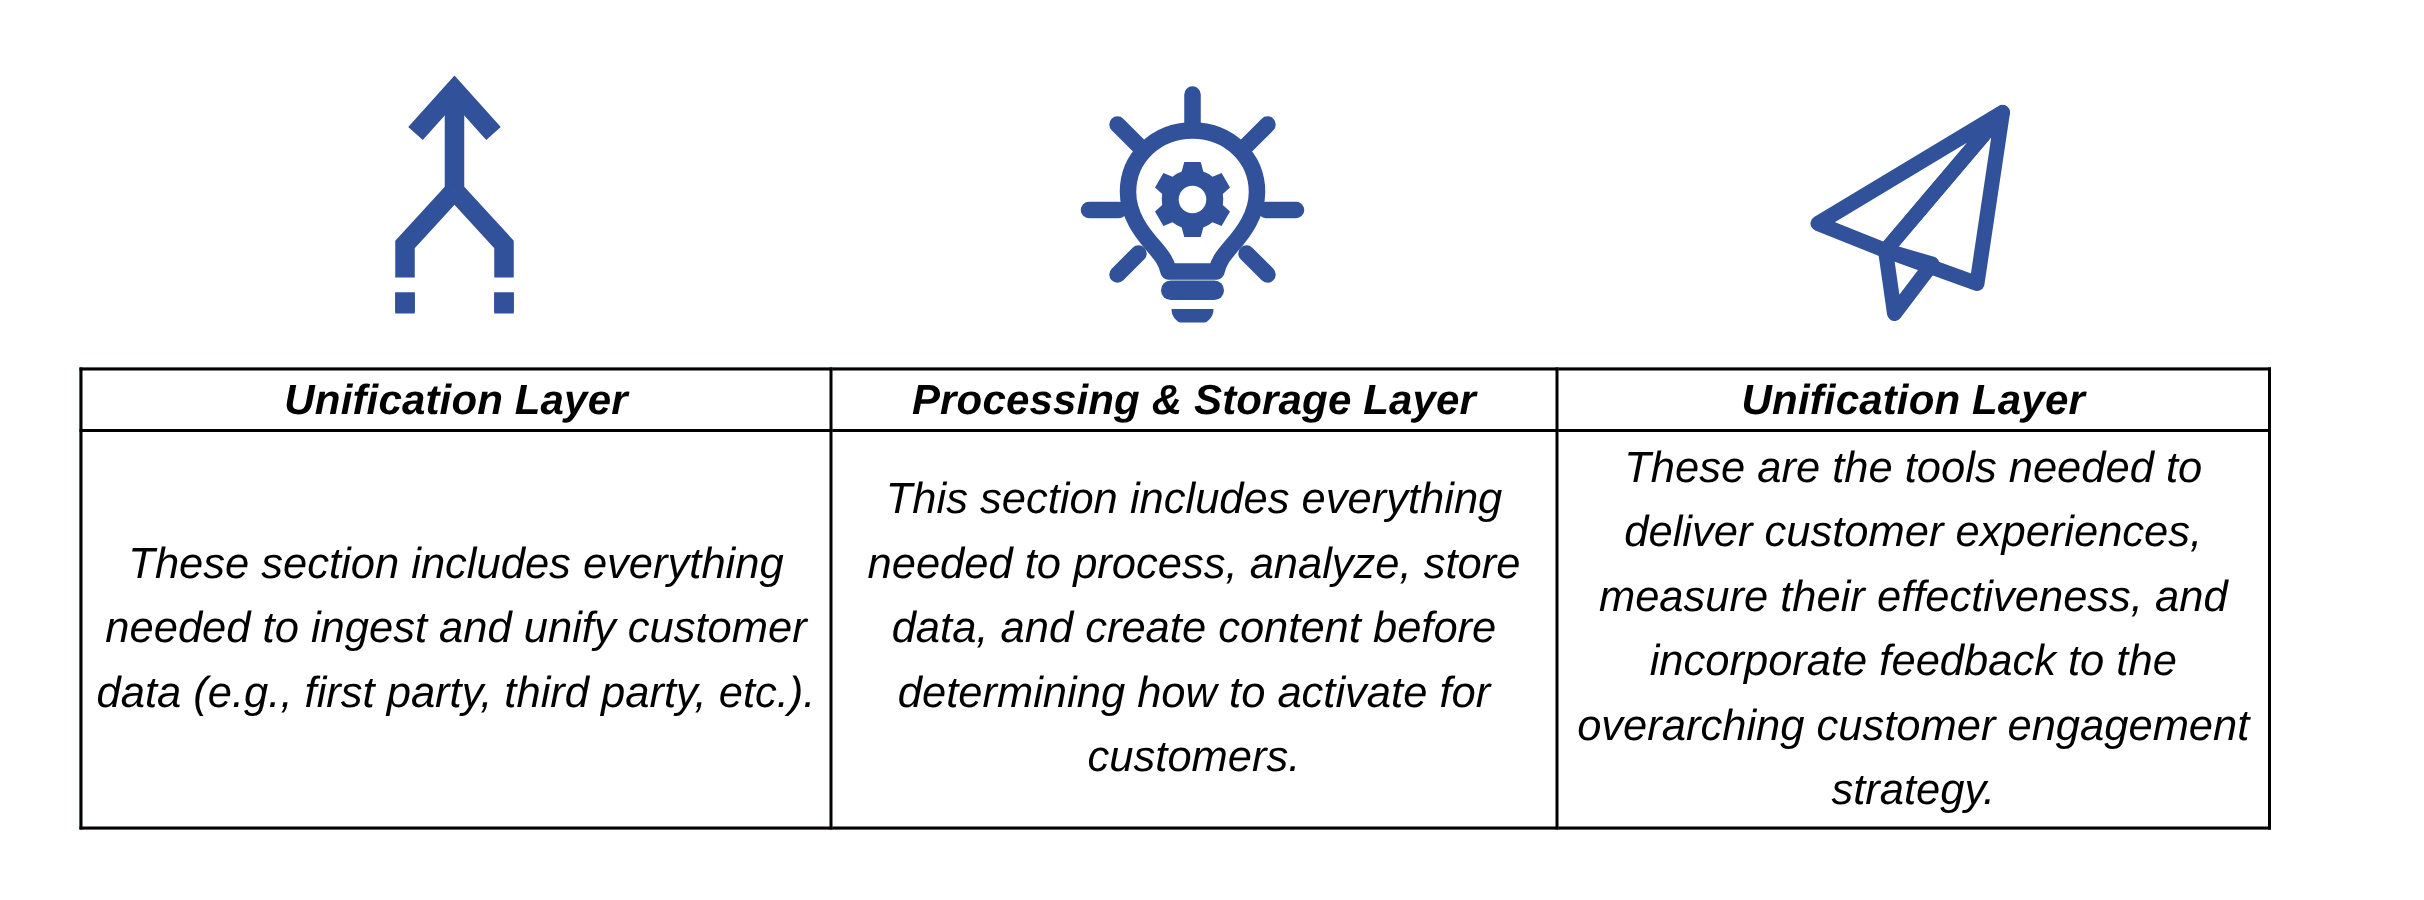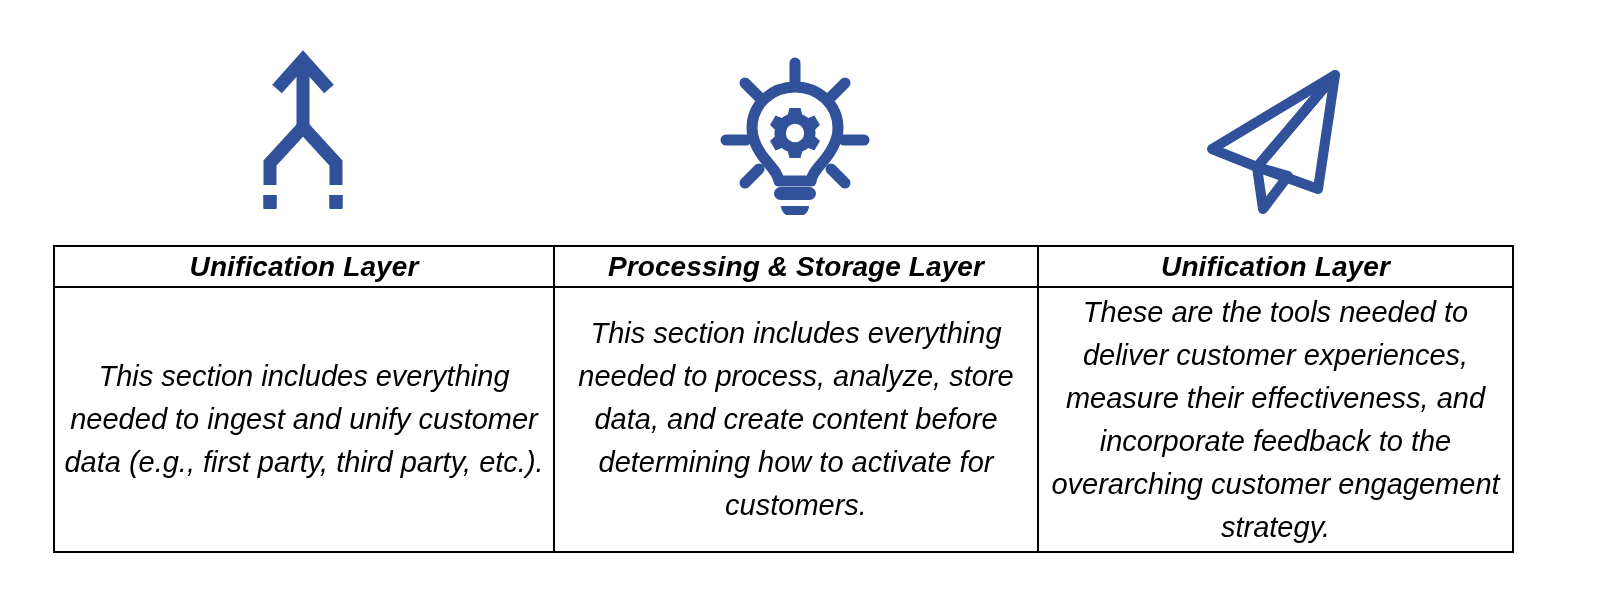--- a/index.html
+++ b/index.html
@@ -198,21 +198,21 @@
           <div class="hdr-text">Processing &amp; Storage Layer</div>
         </th>
         <th class="hdr-cell">
           <div class="hdr-text">Unification Layer</div>
         </th>
       </tr>
     </thead>
     <tbody>
       <tr>
         <td class="body-cell c1">
-          <div class="body-text">This section includes everything needed to ingest and unify customer data (e.g., first party, third party, etc.).</div>
+          <div class="body-text">These section includes everything needed to ingest and unify customer data (e.g., first party, third party, etc.).</div>
         </td>
         <td class="body-cell c2">
           <div class="body-text">This section includes everything needed to process, analyze, store data, and create content before determining how to activate for customers.</div>
         </td>
         <td class="body-cell c3">
           <div class="body-text">These are the tools needed to deliver customer experiences, measure their effectiveness, and incorporate feedback to the overarching customer engagement strategy.</div>
         </td>
       </tr>
     </tbody>
   </table>

